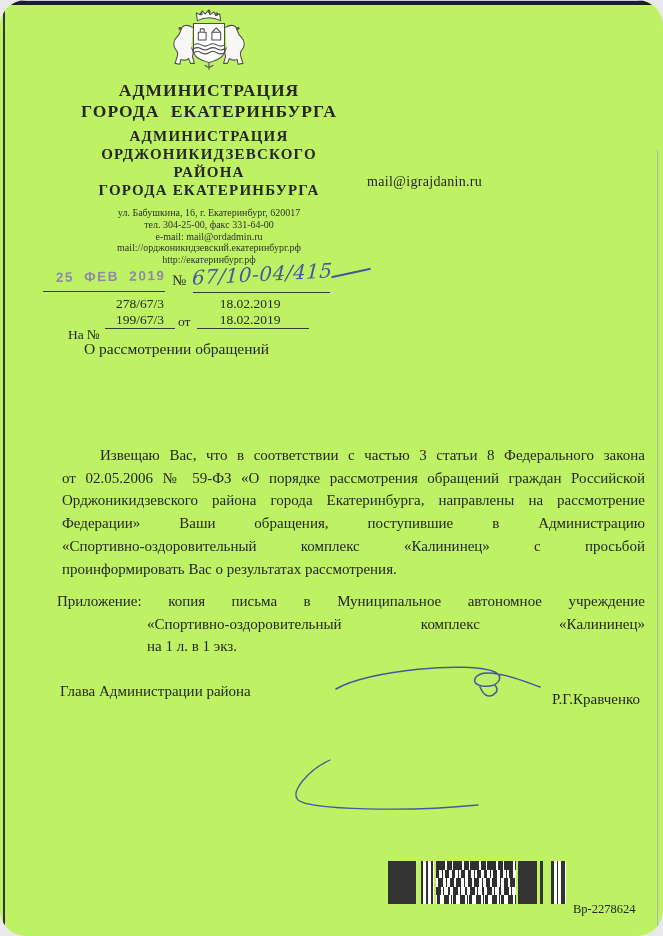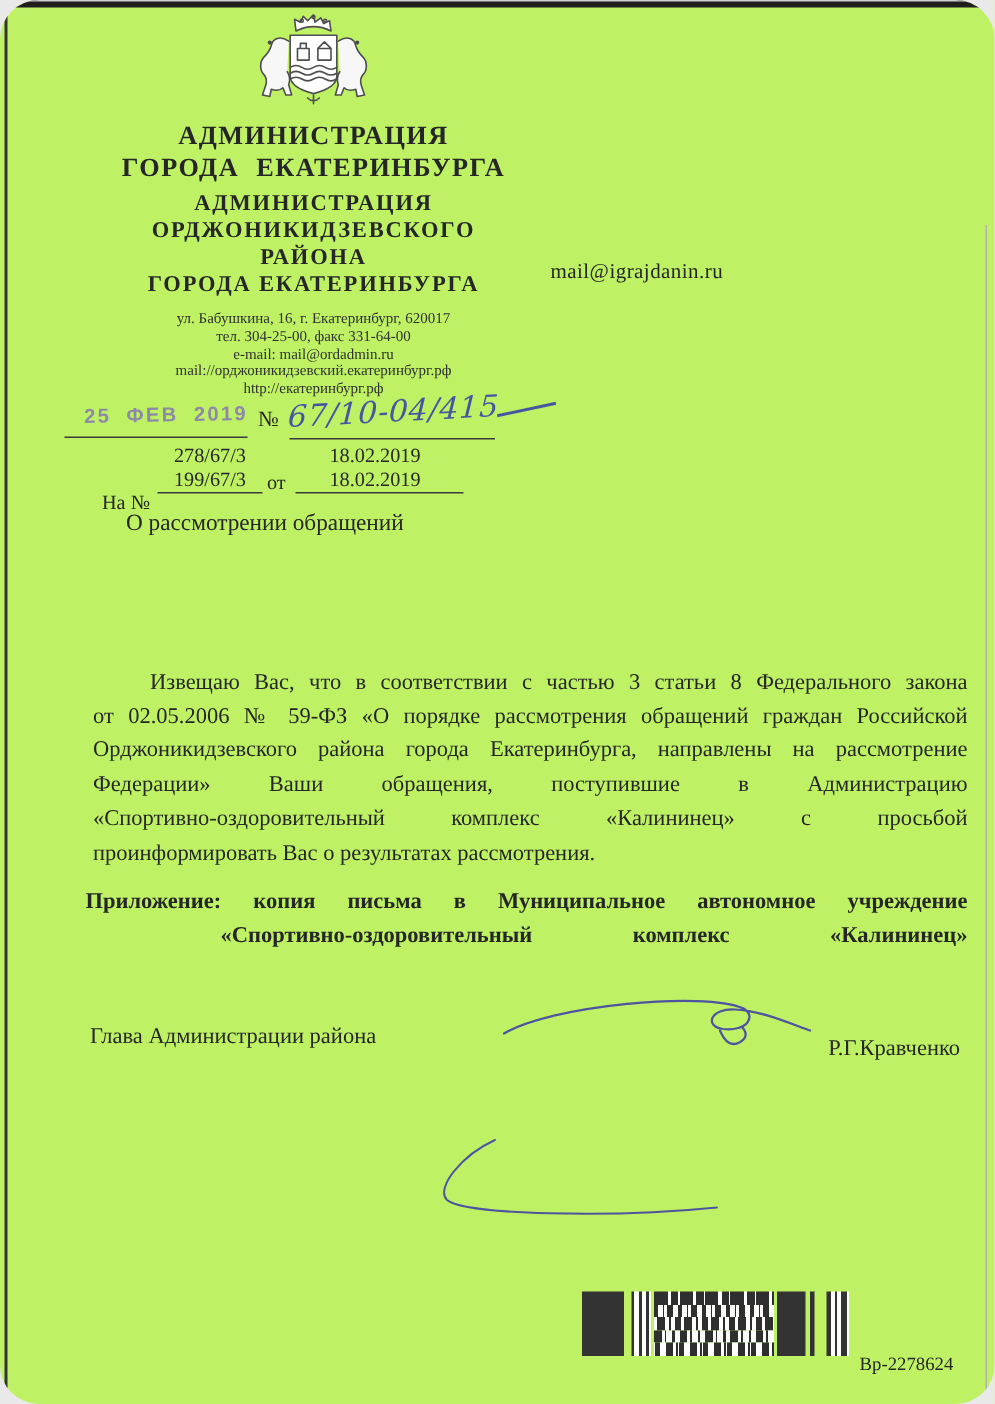--- a/index.html
+++ b/index.html
@@ -40,21 +40,21 @@
 
   .subject{position:absolute;left:64px;top:340px;font-size:15.5px;margin-left:20px;}
 
   
   .bodytext{position:absolute;left:62px;top:444px;width:583px;font-size:15px;line-height:22.7px;}
   .bodytext .line{text-align:justify;text-align-last:justify;}
   .bodytext .line.first{text-indent:38px;}
   .bodytext .line.last{text-align-last:auto;}
 
   
-  .attach{position:absolute;left:57px;top:590px;width:588px;font-size:15px;line-height:22.5px;font-weight:bold;}
+  .attach{position:absolute;left:57px;top:590px;width:588px;font-size:15px;line-height:22.5px;}
   .a-line{text-align:justify;text-align-last:justify;}
   .a-line.indent{padding-left:90px;}
   .a-line.plain{text-align-last:auto;}
 
   
   .sig-title{position:absolute;left:60px;top:683px;font-size:15px;}
   .sig-name{position:absolute;right:23px;top:691px;font-size:15px;}
   .sig-svg{position:absolute;left:328px;top:656px;}
   .stroke-svg{position:absolute;left:286px;top:750px;}
 
@@ -152,20 +152,21 @@
     <div class="line">от 02.05.2006 № 59-ФЗ «О порядке рассмотрения обращений граждан Российской</div>
     <div class="line">Орджоникидзевского района города Екатеринбурга, направлены на рассмотрение</div>
     <div class="line">Федерации» Ваши обращения, поступившие в Администрацию</div>
     <div class="line">«Спортивно-оздоровительный комплекс «Калининец» с просьбой</div>
     <div class="line last">проинформировать Вас о результатах рассмотрения.</div>
   </div>
 
   <div class="attach">
     <div class="a-line"><span>Приложение:</span> <span>копия письма в Муниципальное автономное учреждение</span></div>
     <div class="a-line indent">«Спортивно-оздоровительный комплекс «Калининец»</div>
+    <div class="a-line indent plain">на 1 л. в 1 экз.</div>
   </div>
 
   <div class="sig-title">Глава Администрации района</div>
   <svg class="sig-svg" width="218" height="58" viewBox="0 0 218 58">
     <g stroke="#4d55a0" fill="none" stroke-width="1.5" stroke-linecap="round">
       <path d="M8,33 C40,14 142,5 167,16 C177,21 170,32 154,30 C141,28 146,16 162,17 C180,18 198,26 212,31"></path>
       <path d="M152,31 q5,12 13,8 q7,-4 2,-10"></path>
     </g>
   </svg>
   <div class="sig-name">Р.Г.Кравченко</div>

